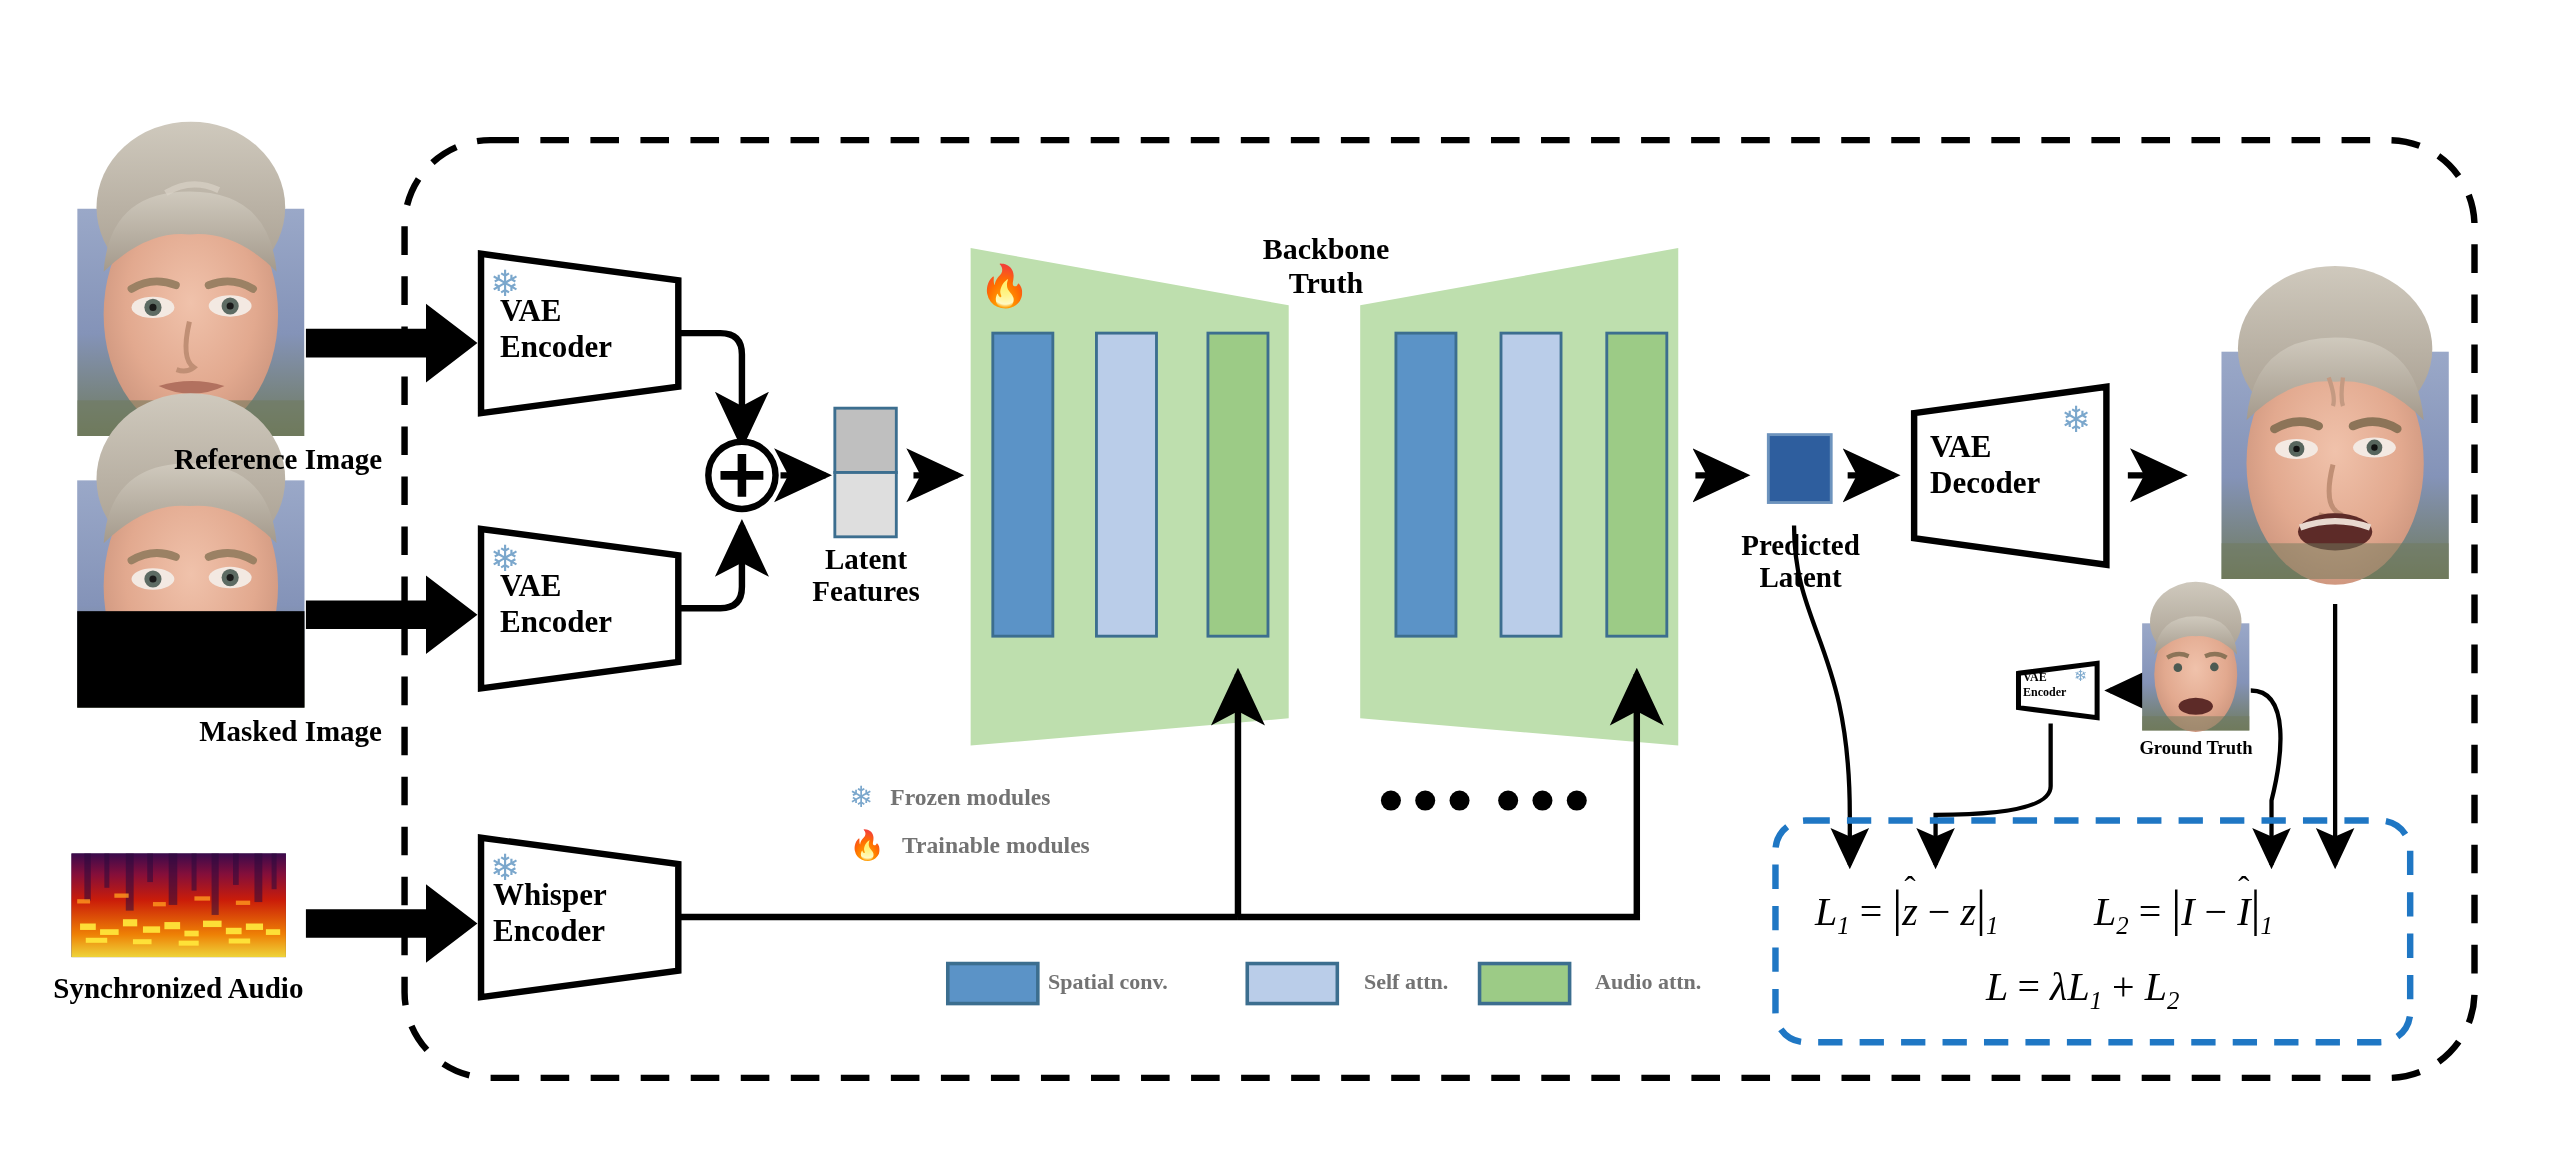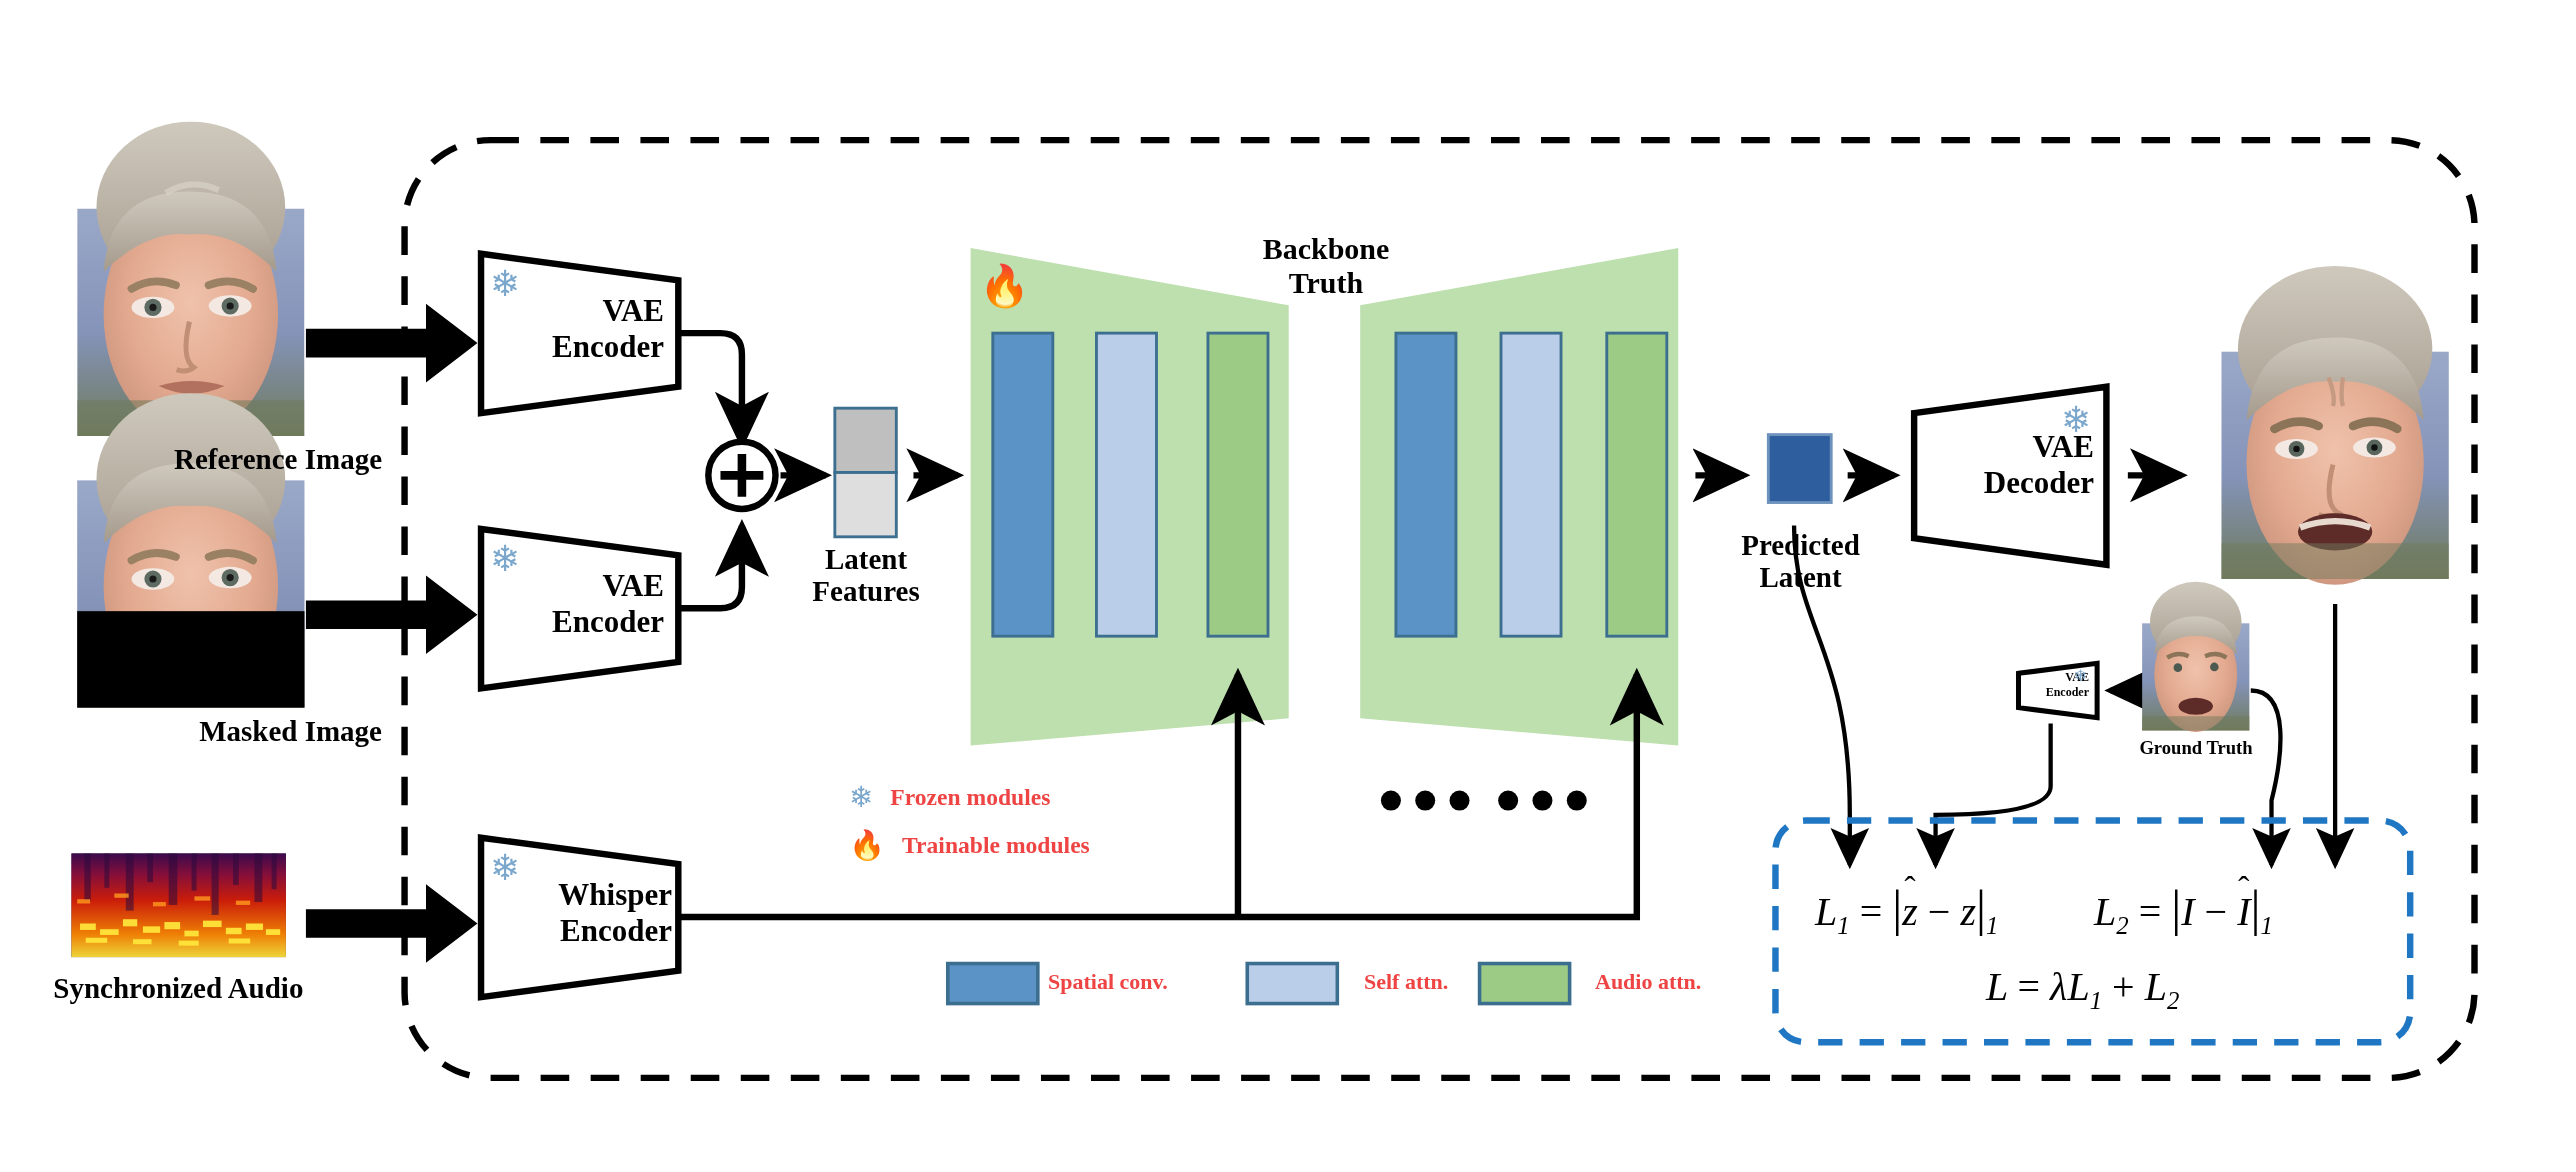--- a/index.html
+++ b/index.html
@@ -1,29 +1,29 @@
 <!DOCTYPE html>
 <html style="font-size:11.4px"><head>
 <meta charset="utf-8">
 <style>
   html,body{margin:0;padding:0;background:#ffffff;}
   body{width:2576px;height:1173px;position:relative;overflow:hidden;
        font-family:"Liberation Serif","DejaVu Serif",serif;}
   .abs{position:absolute;}
   .lbl{font-weight:bold;color:#000;text-align:center;line-height:1.12;}
-  .box-text{font-weight:bold;text-align:right;line-height:1.15;}
+  .box-text{font-weight:bold;text-align:left;line-height:1.15;}
   .nowrap{white-space:nowrap;text-align:right;}
   svg{display:block;}
   #root-svg{position:absolute;left:0;top:0;}
   .math{font-style:italic;font-size:40px;color:#000;white-space:nowrap;}
   .sub{font-size:0.62em;font-style:italic;vertical-align:sub;}
   .absbar{display:inline-block;font-style:normal;}
   .hatwrap{position:relative;display:inline-block;}
   .hat{position:absolute;left:50%;transform:translateX(-50%);top:-0.52em;font-style:normal;font-size:0.85em;}
-  .legend-text{font-weight:bold;font-size:22px;color:#ef4444;font-family:"Liberation Serif","DejaVu Serif",serif;}
+  .legend-text{font-weight:bold;font-size:22px;color:#737373;font-family:"Liberation Serif","DejaVu Serif",serif;}
   .snow{color:#7ba7cc;line-height:1;}
   .fire{line-height:1;}
 </style>
 </head>
 <body>
 
 <svg id="root-svg" width="2576" height="1173" viewBox="0 0 3604 1641">
   <defs>
     <marker id="ah" markerWidth="9" markerHeight="9" refX="7.2" refY="4.5" orient="auto">
       <path d="M0,0.6 L8.4,4.5 L0,8.4 L2.6,4.5 Z" fill="#000"></path>

